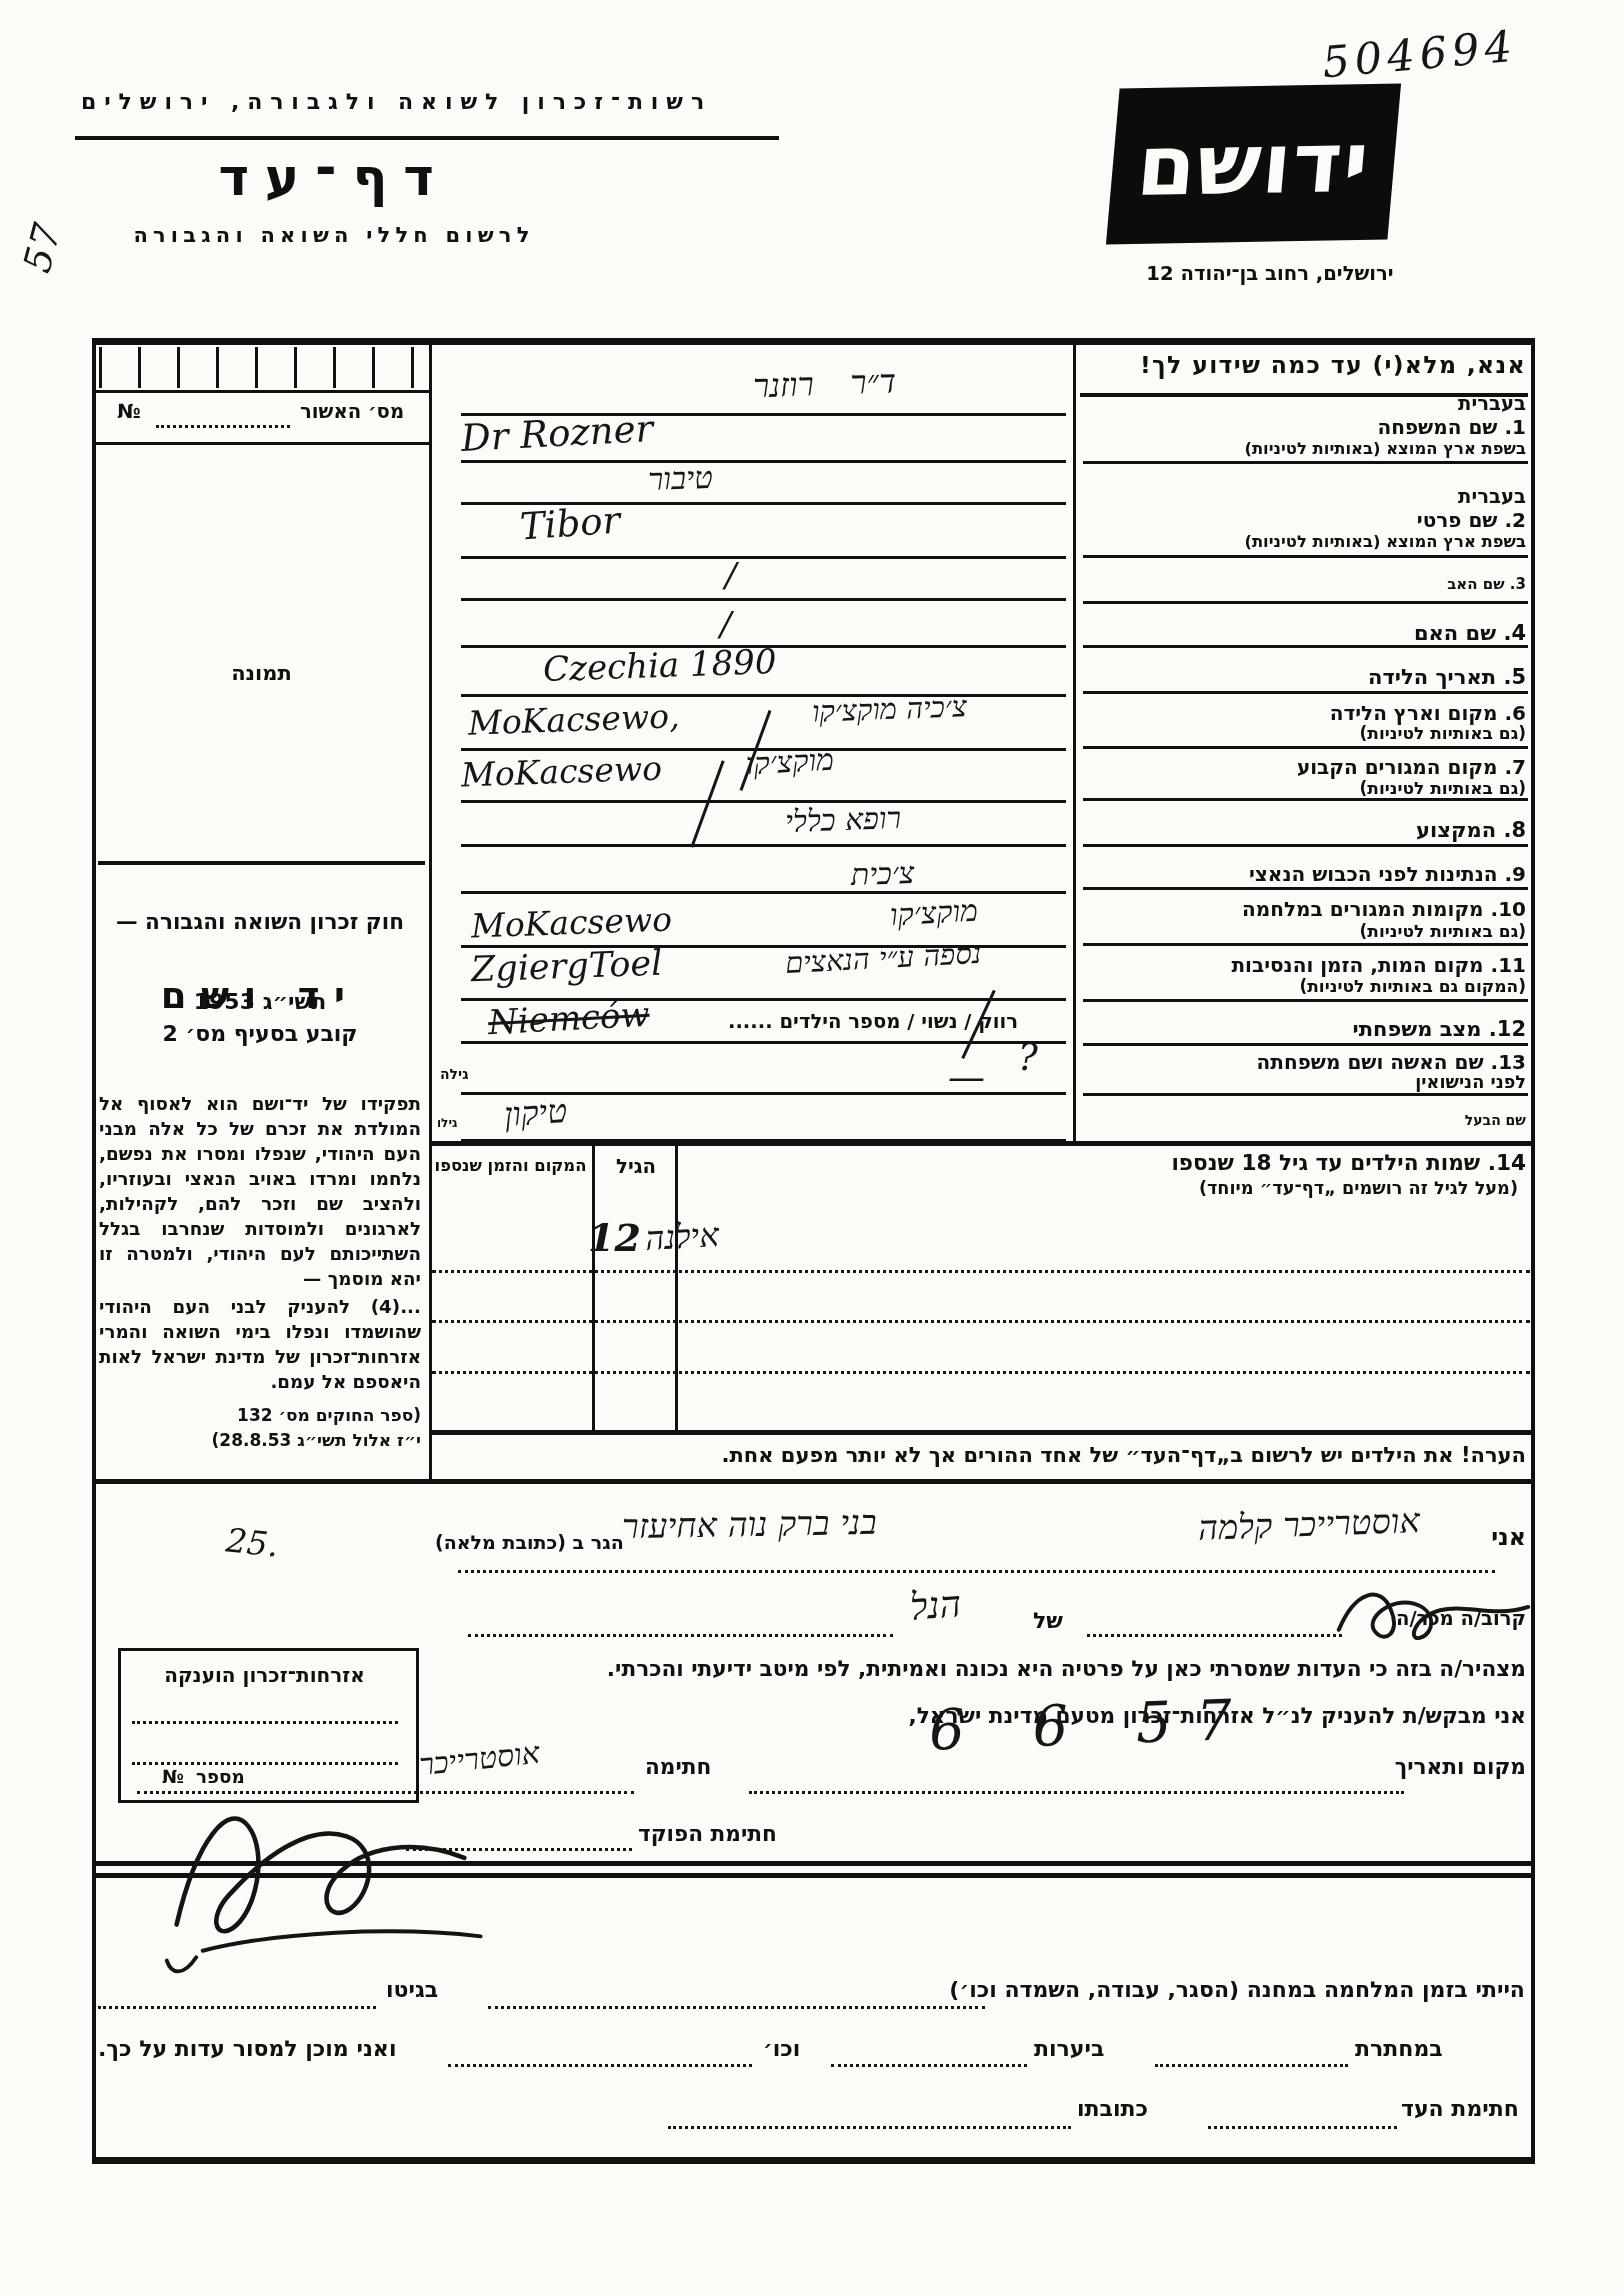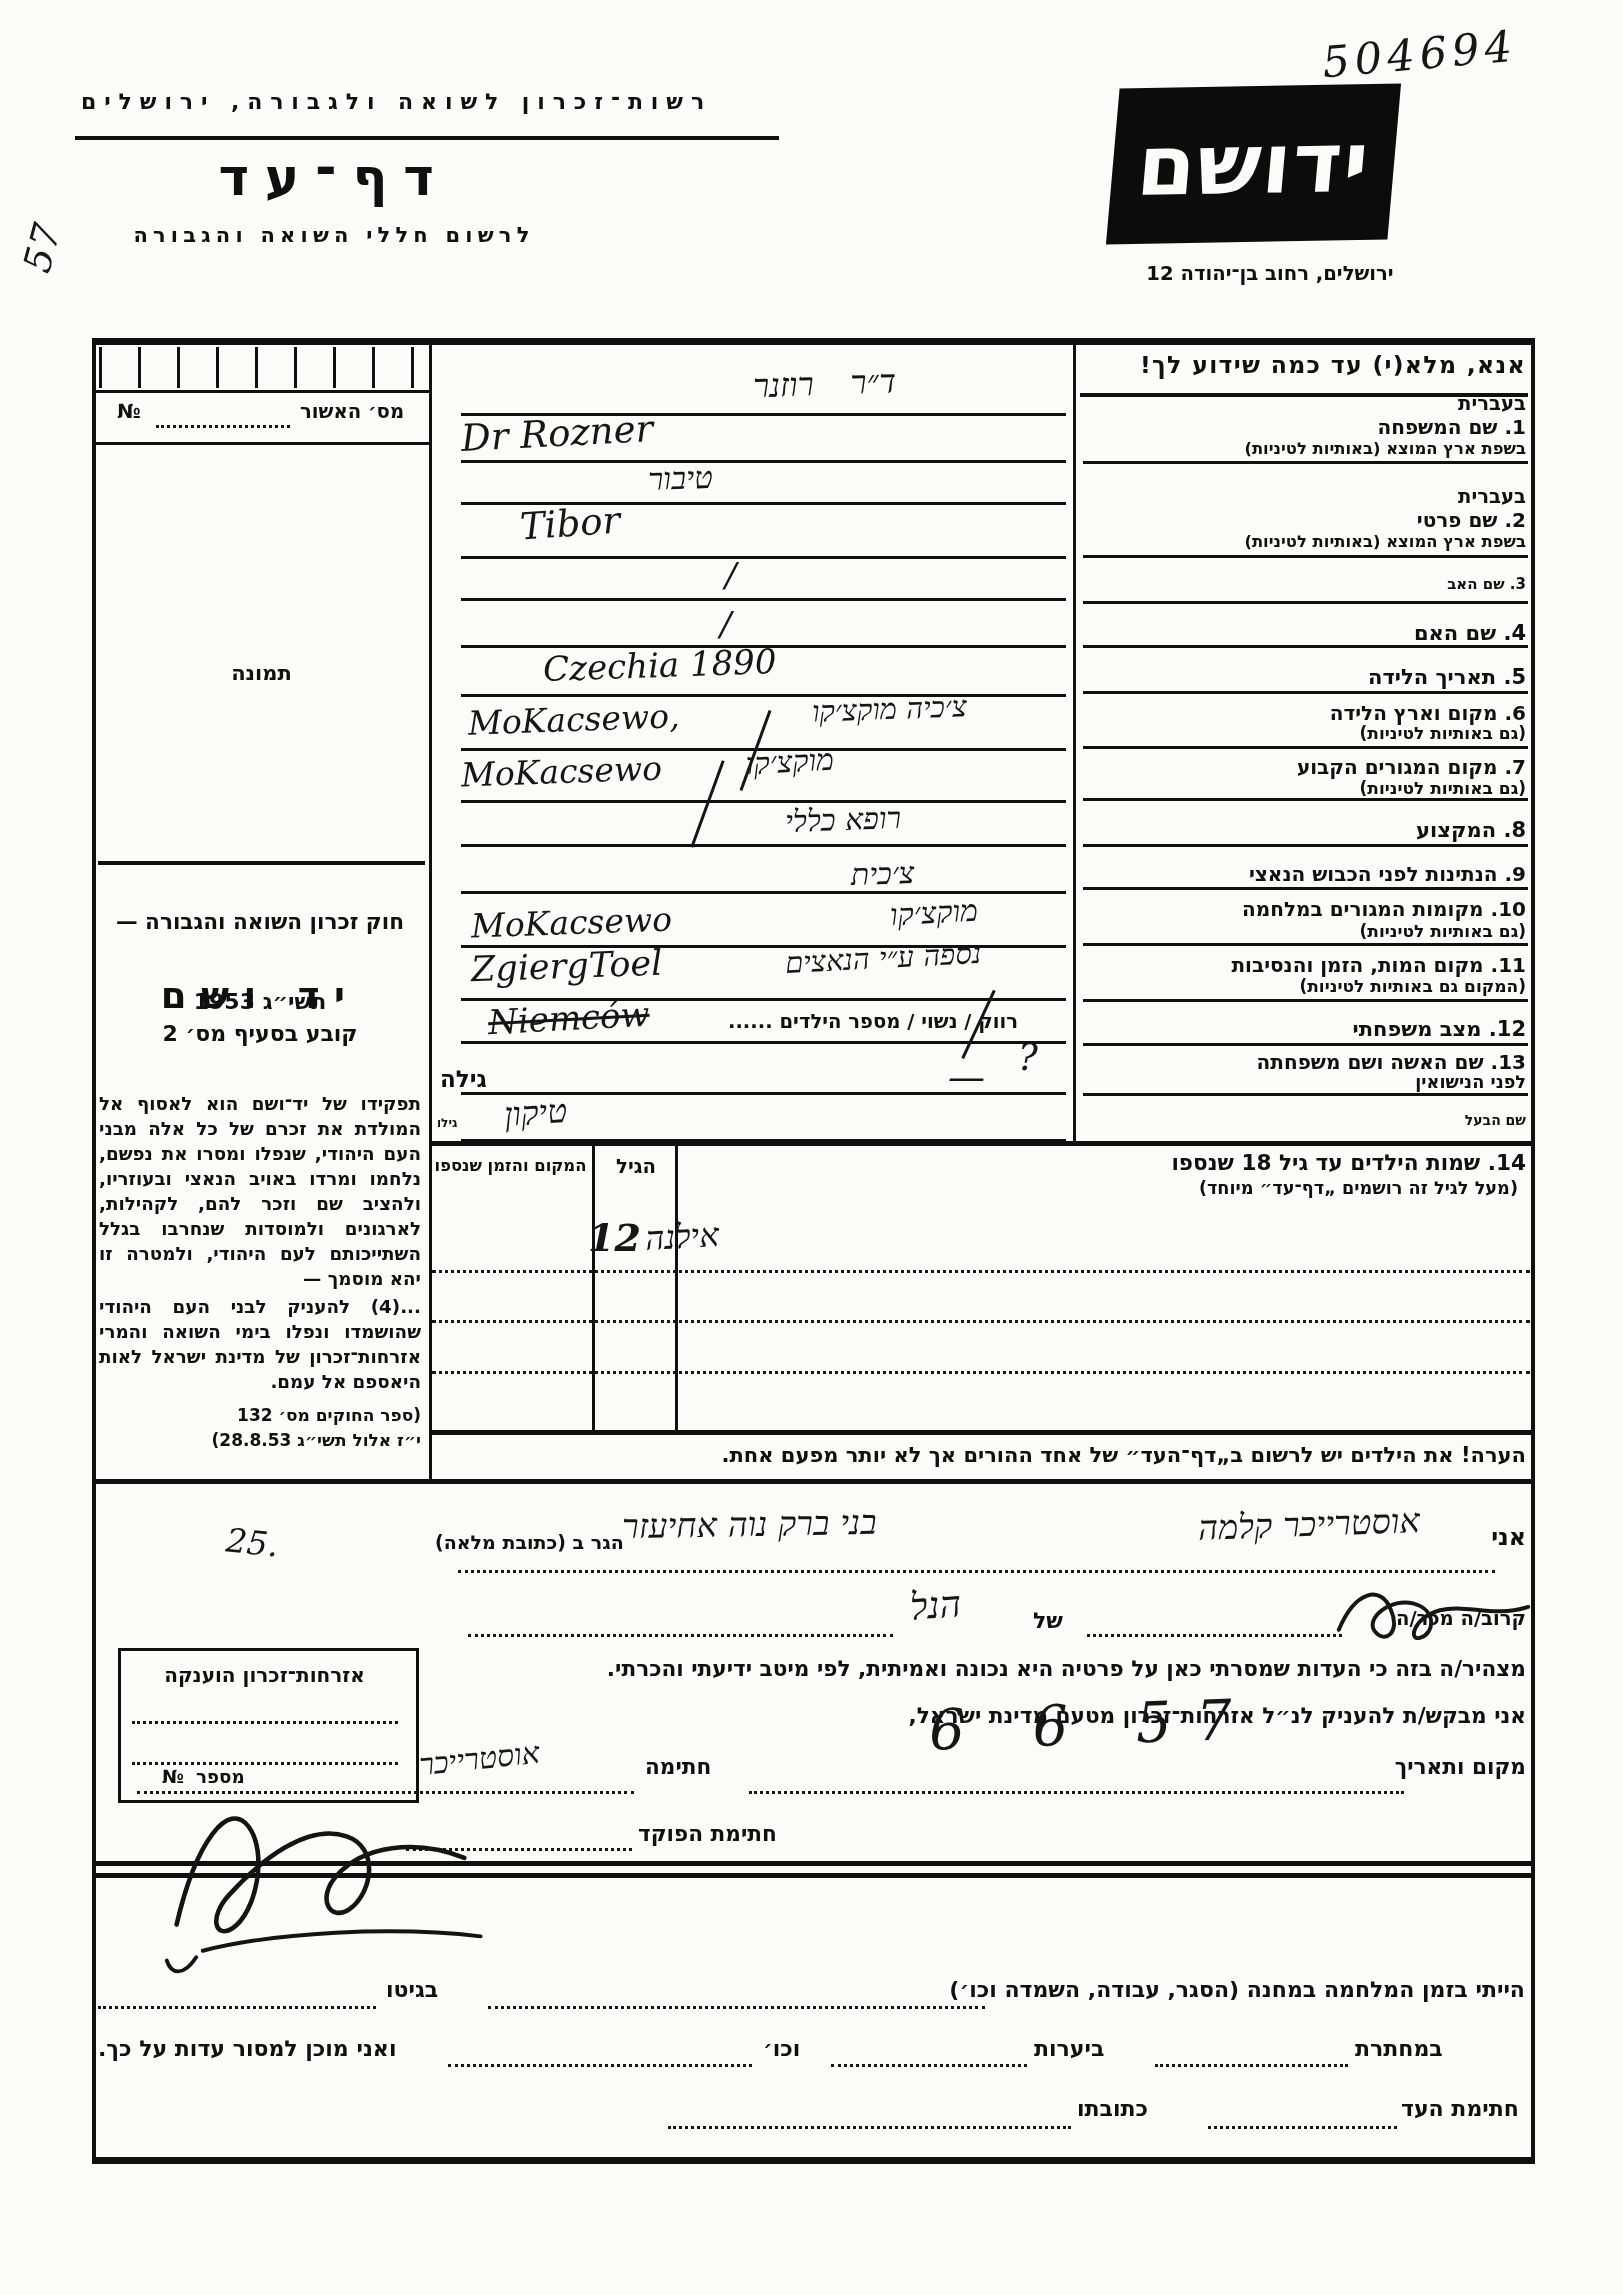--- a/index.html
+++ b/index.html
@@ -169,21 +169,21 @@
   <div class="hw hw-he" style="left:851px;top:859px;font-size:30px;transform:rotate(-2deg);">צ׳כית</div>
   <div class="hw" style="left:471px;top:906px;font-size:33px;transform:rotate(-2deg);">MoKacsewo</div>
   <div class="hw hw-he" style="left:890px;top:898px;font-size:30px;transform:rotate(-3deg);">מוקצ׳קו</div>
   <div class="hw" style="left:471px;top:949px;font-size:35px;transform:rotate(-2deg);">ZgiergToel</div>
   <div class="hw hw-he" style="left:785px;top:944px;font-size:29px;transform:rotate(-3deg);">נספה ע״י הנאצים</div>
   <div class="hw strike" style="left:488px;top:1001px;font-size:34px;transform:rotate(-3deg);">Niemców</div>
   <div class="lbl" style="right:605px;top:1011px;font-size:19.6px;">רווק / נשוי / מספר הילדים ......</div>
   <div class="stroke" style="left:977px;top:987px;height:75px;transform:rotate(25deg);"></div>
   <div class="hw" style="left:1018px;top:1039px;font-size:37px;">?</div>
   <div class="hw" style="left:948px;top:1059px;font-size:37px;">—</div>
-  <div class="lbl" style="left:440px;top:1067px;font-size:23px;">גילה</div>
+  <div class="lbl" style="left:440px;top:1067px;font-size:14px;">גילה</div>
   <div class="hw hw-he" style="left:504px;top:1096px;font-size:33px;transform:rotate(-4deg);">טיקון</div>
   <div class="lbl" style="left:437px;top:1117px;font-size:12px;">גילו</div>
 
   <div class="lbl" style="right:97px;top:1151px;font-size:21.6px;">14. שמות הילדים עד גיל 18 שנספו</div>
   <div class="lbl" style="right:105px;top:1179px;font-size:17.7px;">(מעל לגיל זה רושמים „דף־עד״ מיוחד)</div>
   <div class="lbl center" style="left:432px;top:1157px;width:157px;font-size:16.4px;">המקום והזמן שנספו</div>
   <div class="lbl center" style="left:592px;top:1156px;width:88px;font-size:19.6px;">הגיל</div>
   <div class="hw hw-he" style="left:645px;top:1220px;font-size:33px;transform:rotate(-3deg);">אילנה</div>
   <div class="hw" style="left:588px;top:1219px;font-size:38px;font-weight:bold;">12</div>
   <div class="dotline" style="left:432px;top:1270px;width:1098px;"></div>

